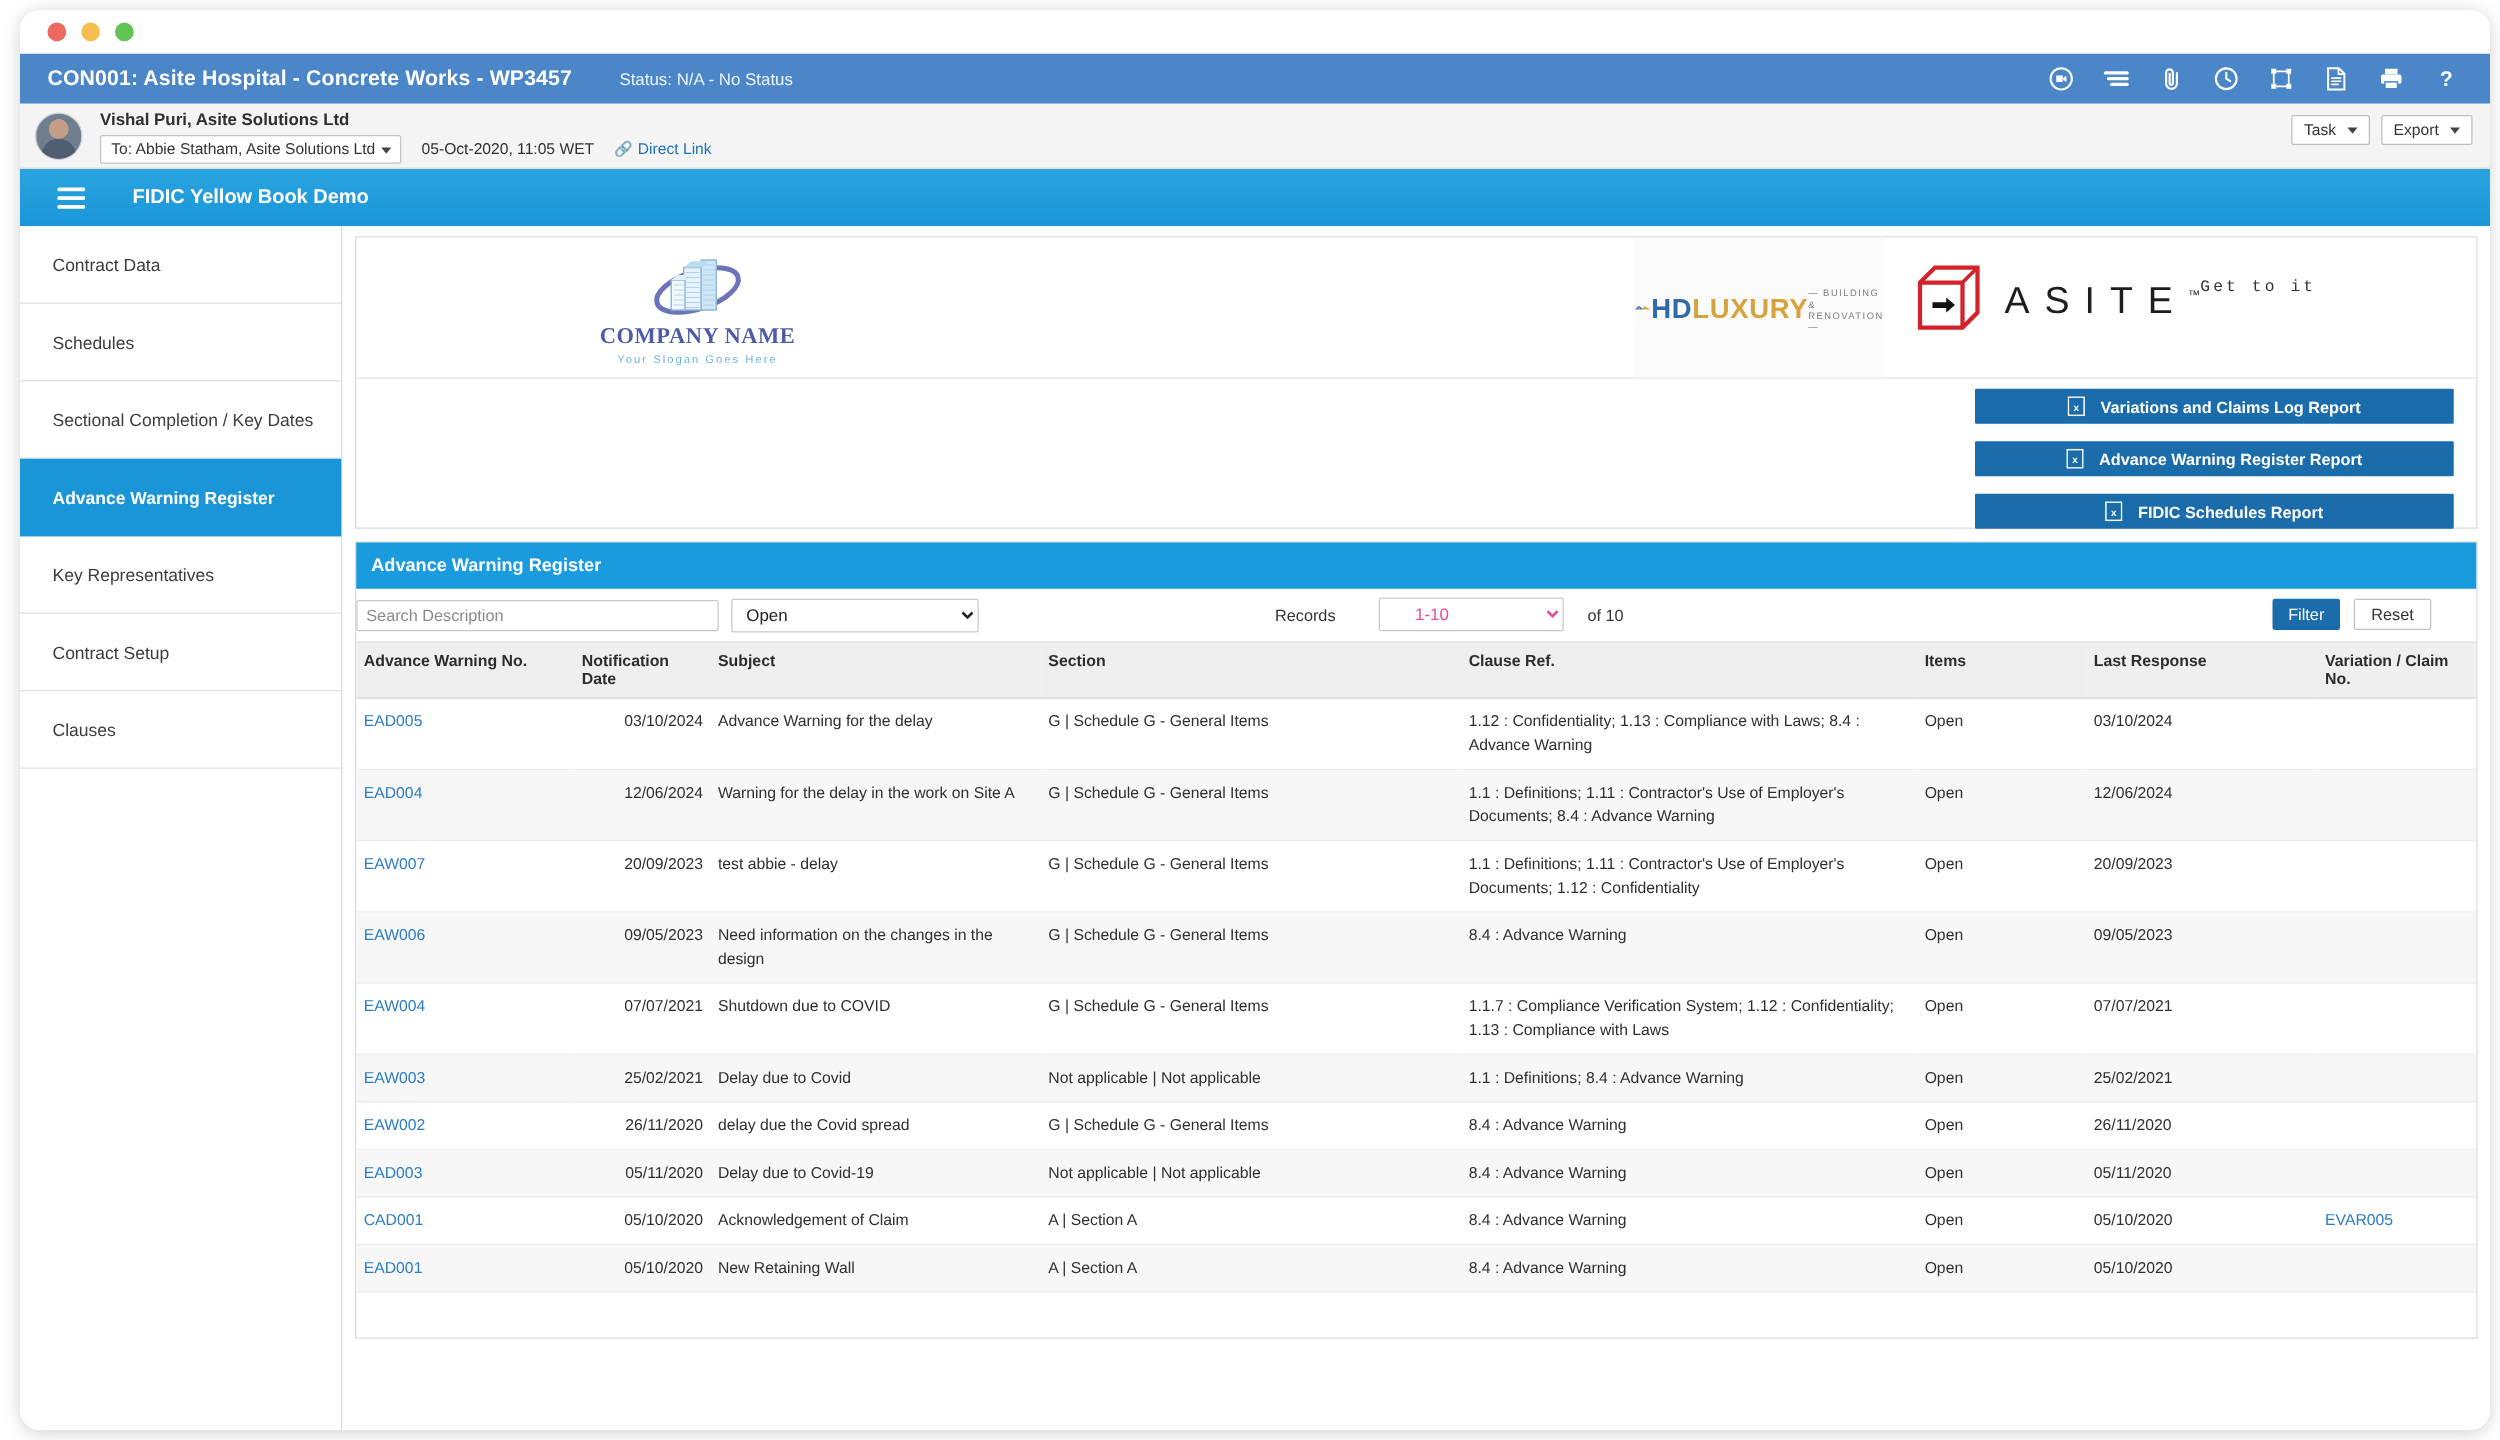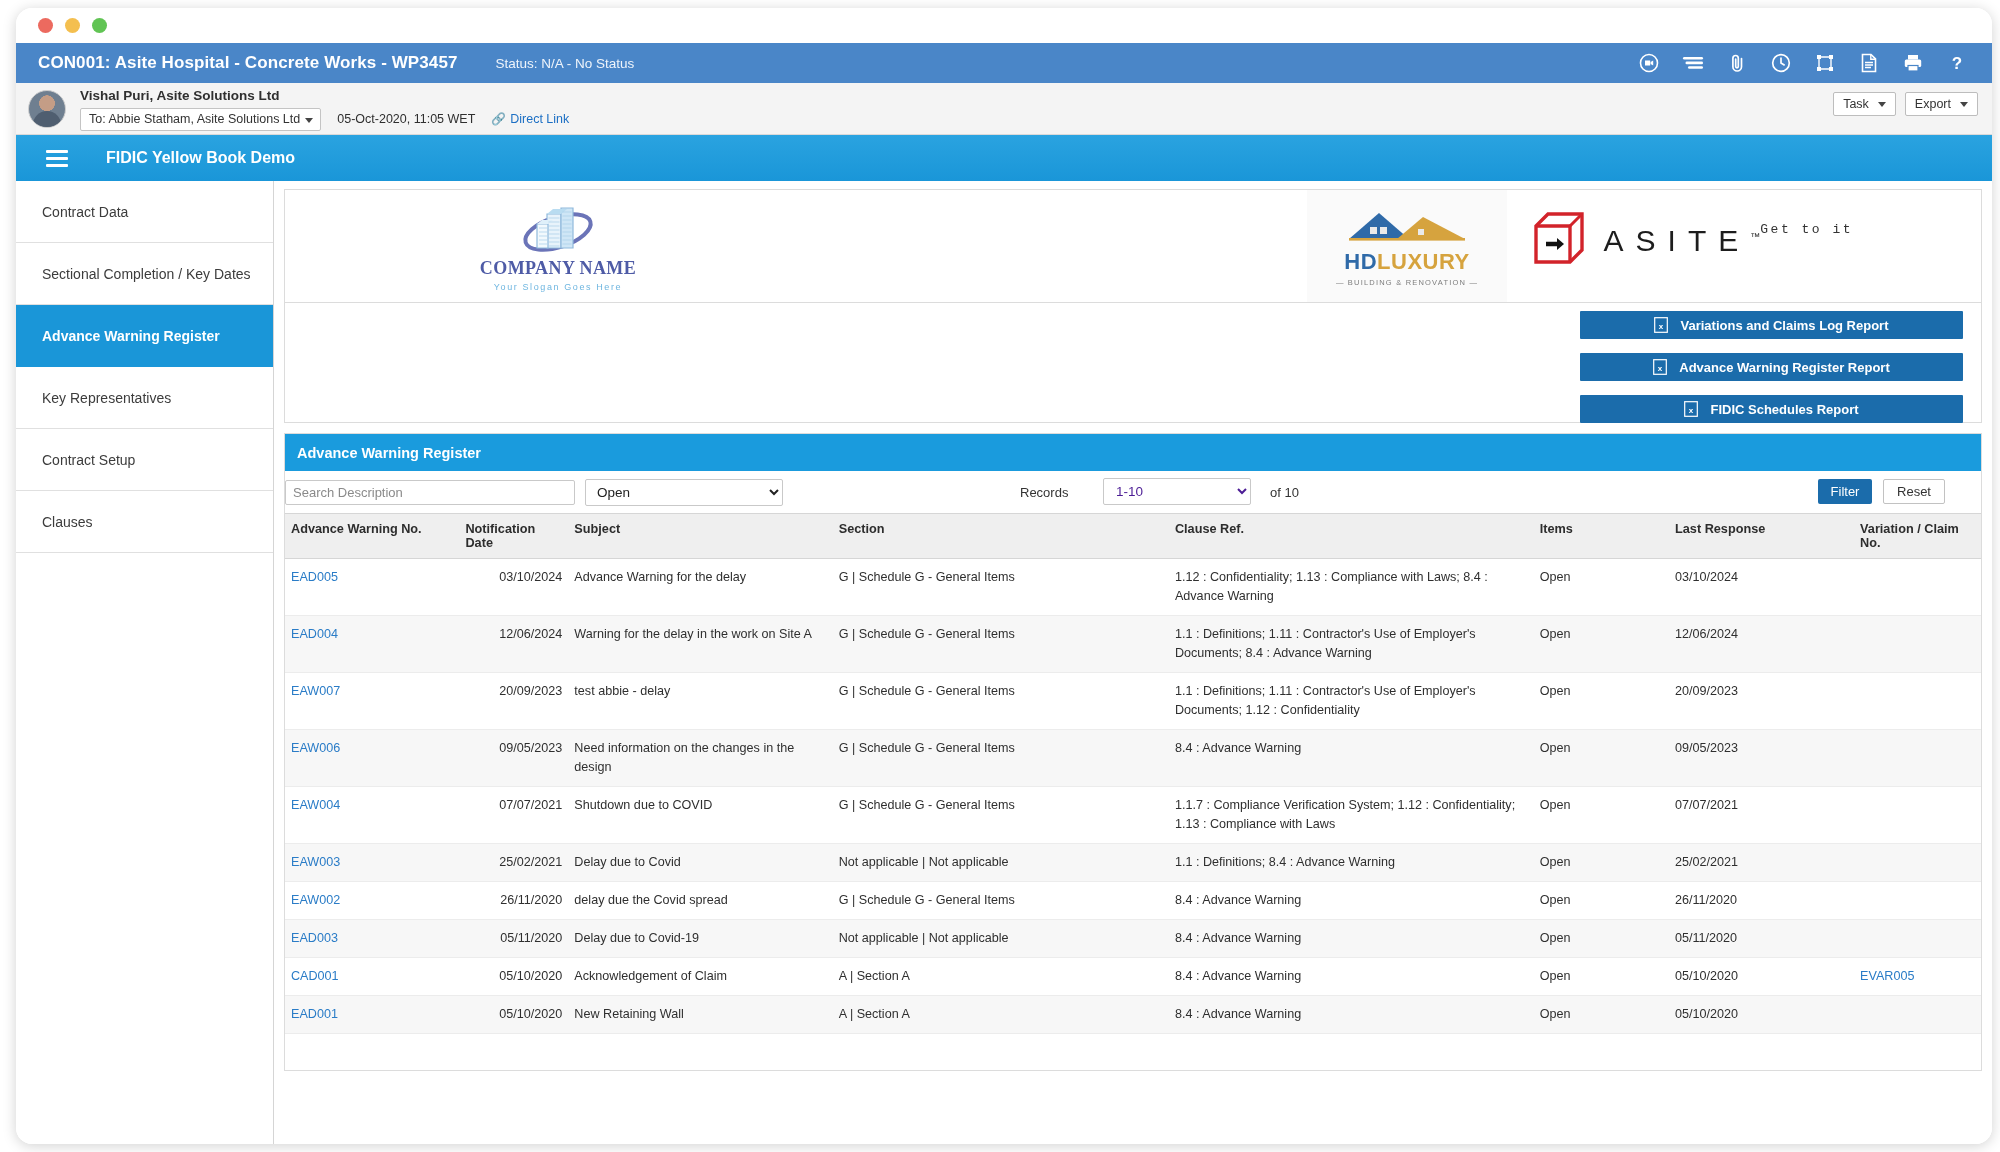--- a/index.html
+++ b/index.html
@@ -216,21 +216,21 @@
     font-family: "Liberation Serif", serif;
     font-size: 18px; font-weight: bold; color: #4e5ba6;
     letter-spacing: 0.4px; margin-top: 2px;
   }
   .cn-slogan { font-size: 9px; color: #6fb6e0; letter-spacing: 1.6px; margin-top: 3px; }
 
   .logo-hd {
     position: absolute; left: 1022px; top: 0;
     width: 200px; height: 112px;
     background: #fafafa;
-    display: flex; flex-direction: column; align-items: center; justify-content: center;
+    display: flex; flex-direction: row; align-items: center; justify-content: center;
   }
   .hd-word { font-size: 22px; font-weight: bold; letter-spacing: 0.5px; margin-top: 2px; }
   .hd-word .a { color: #2f6aa8; }
   .hd-word .b { color: #d6a33e; }
   .hd-sub { font-size: 7.5px; color: #7d7d7d; letter-spacing: 1.2px; margin-top: 3px; }
 
   .logo-asite {
     position: absolute; right: 128px; top: 18px;
     display: flex; align-items: center; gap: 14px;
   }
@@ -311,21 +311,21 @@
     font-size: 13.5px; color: #222;
     padding: 0 7px;
     font-family: "Liberation Sans", sans-serif;
     background: #ffffff;
   }
   .records-label { position: absolute; left: 735px; font-size: 13px; color: #333; }
   .records-select {
     position: absolute; left: 818px; top: 7px;
     width: 148px; height: 27px;
     border: 1px solid #c9c9c9; border-radius: 2px;
-    font-size: 13.5px; color: #4c1d95; padding: 0 8px;
+    font-size: 13.5px; color: #ec4899; padding: 0 24px;
     font-family: "Liberation Sans", sans-serif; background: #ffffff;
   }
   .records-of { position: absolute; left: 985px; font-size: 13px; color: #333; }
   .btn-filter {
     position: absolute; right: 109px; top: 8px;
     width: 54px; height: 25px;
     background: #1b6cab; color: #fff; font-size: 13px;
     border: none; border-radius: 2px; cursor: pointer;
     font-family: "Liberation Sans", sans-serif;
   }
@@ -481,20 +481,23 @@
           <span></span>
       </div>
       <div class="nav-title">FIDIC Yellow Book Demo</div>
     </div>
 
     <div class="content-row">
 
       <div class="sidebar">
         <div class="side-item">
           <span>Contract Data</span>
+        </div>
+        <div class="side-item">
+          <span>Schedules</span>
         </div>
         <div class="side-item">
           <span>Sectional Completion / Key Dates</span>
         </div>
         <div class="side-item active">
           <span>Advance Warning Register</span>
         </div>
         <div class="side-item">
           <span>Key Representatives</span>
         </div>

